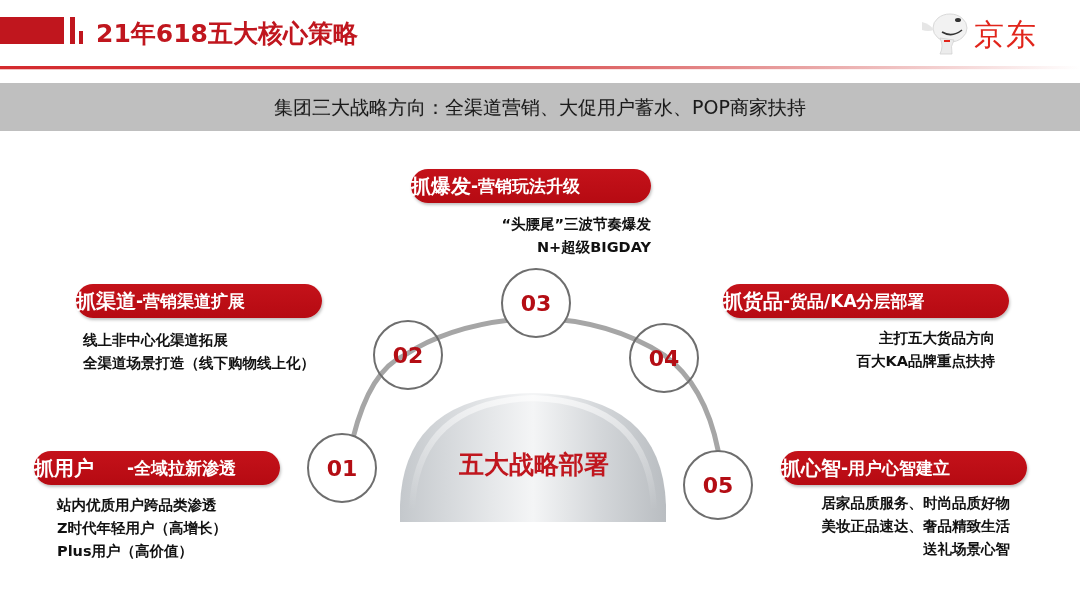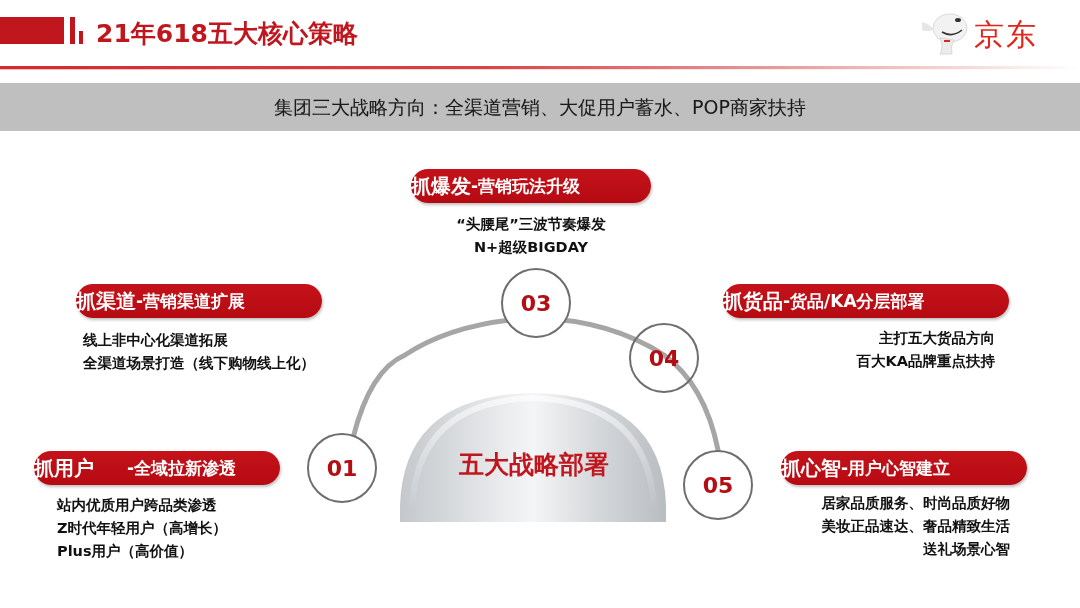--- a/index.html
+++ b/index.html
@@ -62,21 +62,21 @@
       color: #fff; font-weight: bold; font-size: 19px; white-space: nowrap;
     }
     .pill .pill-main { font-size: 20px; }
     .pill .pill-sub { font-size: 17px; }
 
     .desc {
       position: absolute; font-size: 14.5px; font-weight: bold; color: #111;
       line-height: 23px; white-space: nowrap;
     }
     .desc.right { text-align: right; }
-    .desc.center { text-align: center; }
+    .desc.center { text-align: right; }
 
     
     .diagram { position: absolute; left: 0; top: 0; width: 1080px; height: 608px; pointer-events: none; }
     .dome-label {
       position: absolute; left: 400px; top: 448px; width: 268px; text-align: center;
       font-size: 25px; font-weight: bold; color: #c0161e; line-height: 34px;
     }
     .num {
       position: absolute; width: 70px; height: 70px; border-radius: 50%;
       border: 2px solid #6e6e6e;
@@ -131,20 +131,21 @@
 
     <path d="M400 522 L400 505 Q404 395 533 393 Q662 395 666 505 L666 522 Z" fill="url(#domeGrad)"></path>
     <path d="M412 510 Q416 402 533 398 Q650 402 654 510" fill="none" stroke="url(#domeTop)" stroke-width="6"></path>
 
     <path d="M353 438 Q370 370 405 355 Q455 322 535 318 Q610 320 664 355 Q705 385 718 450" fill="none" stroke="#a6a6a6" stroke-width="5" stroke-linecap="round"></path>
   </svg>
 
   <div class="dome-label">五大战略部署</div>
 
   <div class="num filled" style="left:307px;top:433px;">01</div>
+  <div class="num clear" style="left:373px;top:320px;">02</div>
   <div class="num filled" style="left:501px;top:268px;">03</div>
   <div class="num clear" style="left:629px;top:323px;">04</div>
   <div class="num filled" style="left:683px;top:450px;">05</div>
 
   <div class="pill" style="left:411px;top:169px;width:240px;">
     <span class="pill-main">抓爆发</span>
       <span class="pill-sub">-营销玩法升级</span>
   </div>
   <div class="desc center" style="left:411px;top:213px;width:240px;">
     <div>“头腰尾”三波节奏爆发</div>

